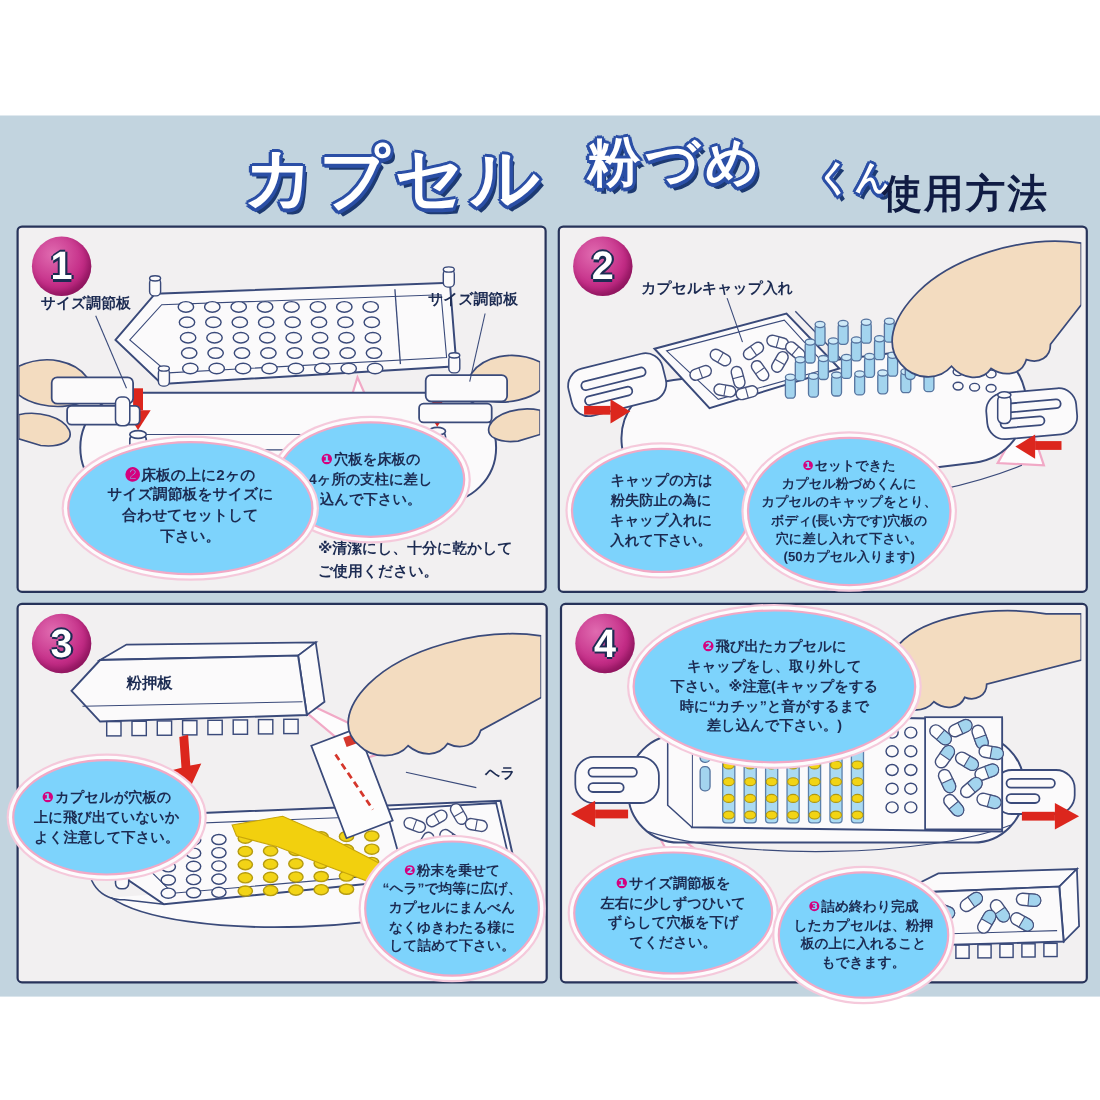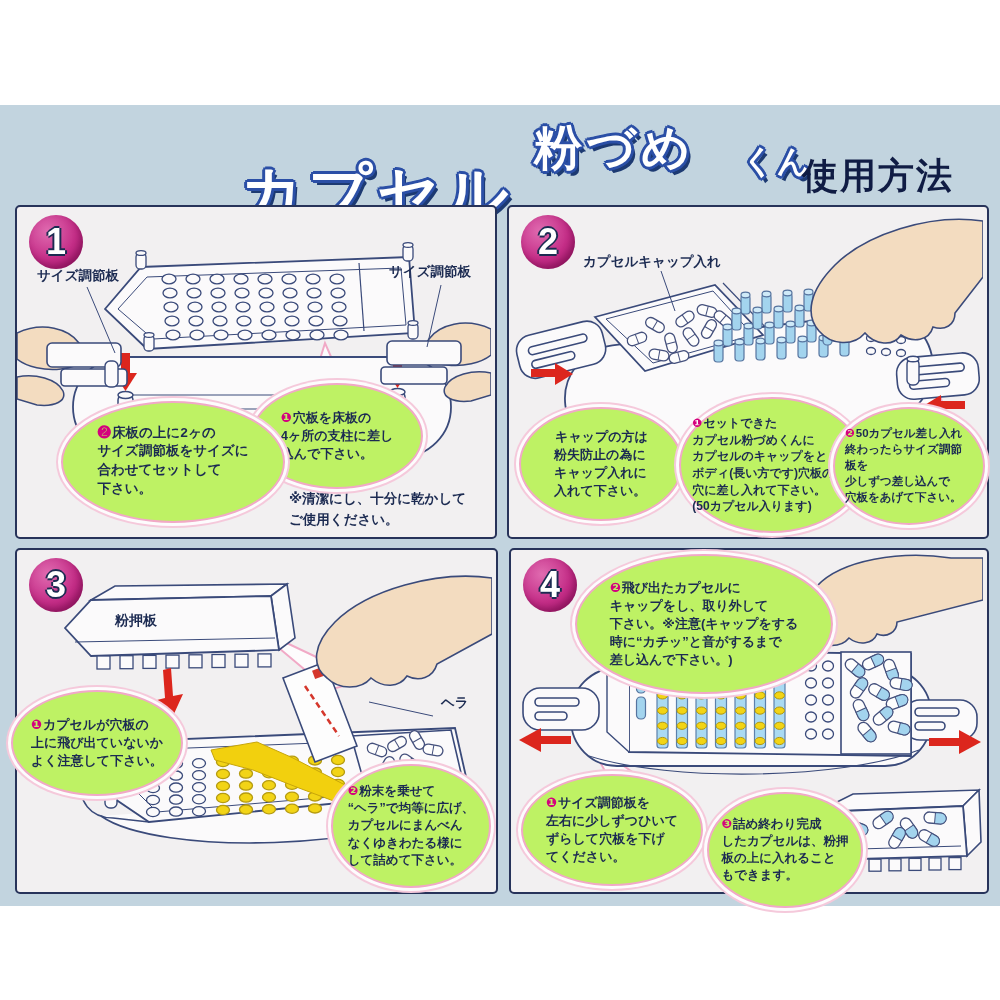--- a/index.html
+++ b/index.html
@@ -3,40 +3,40 @@
 <meta charset="utf-8">
 <style>
   html,body{margin:0;padding:0;background:#fff;}
   .page{position:relative;width:1000px;height:1000px;background:#ffffff;overflow:hidden;
         font-family:"Liberation Sans","DejaVu Sans",sans-serif;}
   .blueband{position:absolute;left:0;top:105px;width:1000px;height:801px;background:#c2d4df;}
   
   .bubbletxt{position:absolute;font-weight:900;color:#ffffff;letter-spacing:5px;white-space:nowrap;
      text-shadow:3px 0 0 #2b4fa6,-3px 0 0 #2b4fa6,0 3px 0 #2b4fa6,0 -3px 0 #2b4fa6,
        2px 2px 0 #2b4fa6,-2px 2px 0 #2b4fa6,2px -2px 0 #2b4fa6,-2px -2px 0 #2b4fa6,4px 5px 0 #1d3a72;}
-  .t1{left:240px;top:120px;font-size:62px;margin-top:31px;}
+  .t1{left:222px;top:120px;font-size:62px;}
   .t2{left:534px;top:116px;font-size:48px;}
   .t3{left:742px;top:140px;font-size:32px;letter-spacing:2px;font-family:Liberation Serif, serif;}
   .tsuffix{position:absolute;left:802px;top:152px;font-size:36px;font-weight:700;color:#101c44;
      letter-spacing:2px;white-space:nowrap;}
   
   .panel{position:absolute;background:#f2f0f1;border:2px solid #27335a;border-radius:5px;}
   .p1{left:15px;top:205px;width:478px;height:330px;}
   .p2{left:507px;top:205px;width:478px;height:330px;}
   .p3{left:15px;top:548px;width:479px;height:342px;}
   .p4{left:509px;top:548px;width:476px;height:342px;}
   svg.illus{position:absolute;left:0;top:0;}
   .badge{position:absolute;left:12px;top:8px;width:54px;height:54px;border-radius:50%;
      background:radial-gradient(circle at 35% 30%,#e06bb0,#c42d87 55%,#9c1266);
      display:flex;align-items:center;justify-content:center;color:#fff;font-size:36px;font-weight:900;
      text-shadow:2px 0 #1c2b52,-2px 0 #1c2b52,0 2px #1c2b52,0 -2px #1c2b52;
      box-shadow:inset -3px -4px 6px rgba(80,0,50,.35);z-index:5;}
-  .bubble{position:absolute;background:#bef264;border:2.5px solid #f1a9c6;border-radius:50%;
+  .bubble{position:absolute;background:#7dd3fc;border:2.5px solid #f1a9c6;border-radius:50%;
      box-shadow:0 0 0 3px #fdfcfd,0 0 0 5px #f5c9db;display:flex;align-items:center;justify-content:center;
-     color:#1c2b52;font-weight:700;line-height:1.38;padding:8px 10px;box-sizing:border-box;z-index:4;}
+     text-align:center;color:#1c2b52;font-weight:700;line-height:1.38;padding:8px 10px;box-sizing:border-box;z-index:4;}
   .btext{white-space:pre-line;}
   .bnum{color:#d4017e;padding-right:1px;}
   .fs135{font-size:13.5px;font-family:Liberation Mono, monospace;} .fs13{font-size:13px;} .fs125{font-size:12.5px;} .fs12{font-size:12px;} .fs115{font-size:11.5px;}
   .blabel{position:absolute;color:#1c2b52;font-weight:700;font-size:13.5px;white-space:nowrap;z-index:3;}
   .note{position:absolute;color:#1c2b52;font-weight:700;font-size:13.5px;white-space:pre-line;line-height:1.55;z-index:3;}
 </style>
 </head>
 <body>
 
 <svg width="0" height="0" style="position:absolute" aria-hidden="true">
@@ -310,26 +310,20 @@
 キャップ入れに
 入れて下さい。</span></div>
     </div>
     <div class="bubble fs12" style="left:170px;top:190px;width:186px;height:136px">
       <div><span class="bnum">❶</span><span class="btext">セットできた
 カプセル粉づめくんに
 カプセルのキャップをとり、
 ボディ(長い方です)穴板の
 穴に差し入れて下さい。
 (50カプセル入ります)</span></div>
-    </div>
-    <div class="bubble fs115" style="left:324px;top:200px;width:152px;height:118px">
-      <div><span class="bnum">❷</span><span class="btext">50カプセル差し入れ
-終わったらサイズ調節板を
-少しずつ差し込んで
-穴板をあげて下さい。</span></div>
     </div>
   </div>
 
   <div class="panel p3">
     <svg class="illus" width="475" height="338" viewBox="0 0 475 338">
       <polygon points="238,78 312,140 348,130" fill="#fdfcfd" stroke="#f1a9c6" stroke-width="2"></polygon>
       <polygon points="208,240 148,200 150,232" fill="#fdfcfd" stroke="#f1a9c6" stroke-width="2"></polygon>
       <polygon points="338,210 376,250 406,242" fill="#fdfcfd" stroke="#f1a9c6" stroke-width="2"></polygon>
 
       <g>

